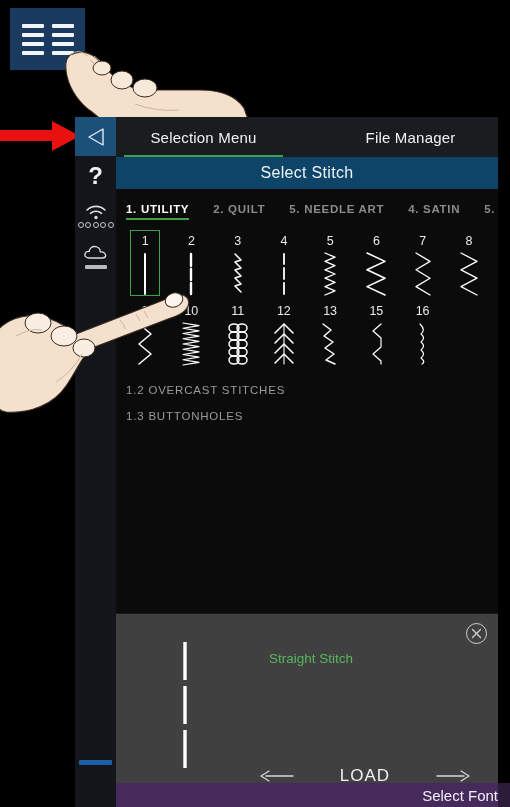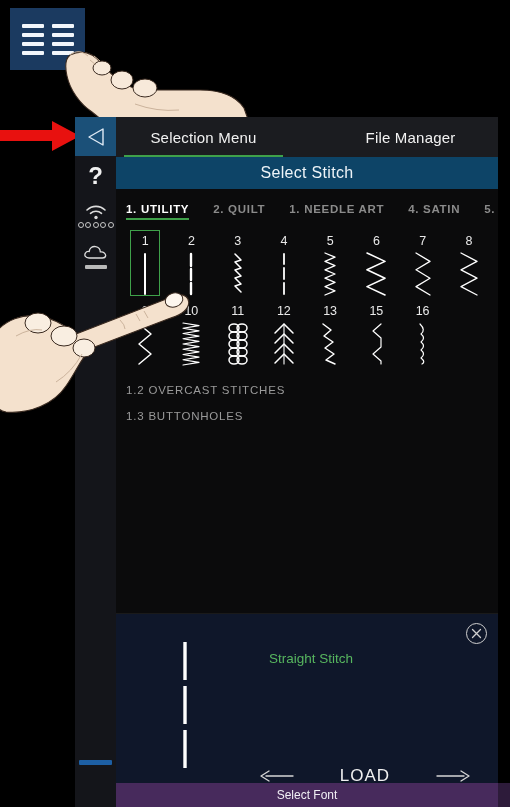--- a/index.html
+++ b/index.html
@@ -99,41 +99,41 @@
   }
 
   
   .sublist{margin-top:16px;padding-left:10px;}
   .sublist div{
     font-size:11.5px;letter-spacing:.8px;color:#9a9a9a;margin-bottom:14px;cursor:pointer;
   }
 
   
   .info{
-    position:absolute;left:0;bottom:0;width:382px;height:193px;background:#0f172a;
+    position:absolute;left:0;bottom:0;width:382px;height:193px;background:#404040;
     border-top:1px solid #1a1a1a;
   }
   .info-close{
     position:absolute;right:11px;top:9px;width:19px;height:19px;border:1.3px solid #cfcfcf;
     border-radius:50%;display:flex;align-items:center;justify-content:center;cursor:pointer;
   }
   .info-preview{position:absolute;left:60px;top:26px;}
   .info-title{position:absolute;left:153px;top:37px;font-size:13.5px;color:#57b65f;}
   .info-desc{position:absolute;left:153px;top:69px;font-size:13px;color:#e6e6e6;}
   .info-actions{
     position:absolute;left:140px;right:24px;bottom:18px;height:26px;display:flex;
     align-items:center;justify-content:space-between;
   }
   .info-actions .lbl{font-size:17px;color:#f0f0f0;letter-spacing:1px;cursor:pointer;}
   .arrow-btn{cursor:pointer;display:flex;align-items:center;}
 
   
   .select-font{
     position:absolute;left:116px;bottom:0;width:382px;height:24px;background:#472a5c;
-    display:flex;align-items:center;justify-content:center;font-size:12px;color:#f0eef4;cursor:pointer;
+    display:flex;align-items:center;justify-content:flex-end;font-size:15px;color:#f0eef4;cursor:pointer;
   }
   .right-strip{position:absolute;left:498px;bottom:0;width:12px;height:24px;background:#2d1b3a;}
 </style>
 </head>
 <body>
 
 <div id="root">
 
   <div class="menu-btn">
     <div class="menu-row">
@@ -217,21 +217,21 @@
       </div>
     </div>
 
     <div class="select-stitch">
       <span>Select Stitch</span>
     </div>
 
     <div class="cat-tabs" id="cat-tabs">
         <div class="cat active"><span>1. UTILITY</span></div>
         <div class="cat"><span>2. QUILT</span></div>
-        <div class="cat"><span>1. NEEDLE ART</span></div>
+        <div class="cat"><span>5. NEEDLE ART</span></div>
         <div class="cat"><span>4. SATIN</span></div>
         <div class="cat"><span>5. DECO</span></div>
       </div>
 
 
     <div class="grid" id="stitch-grid">
         <div class="cell selected">
           <span class="selbox"></span>
           <div class="num">1</div>
           <div class="glyph">

